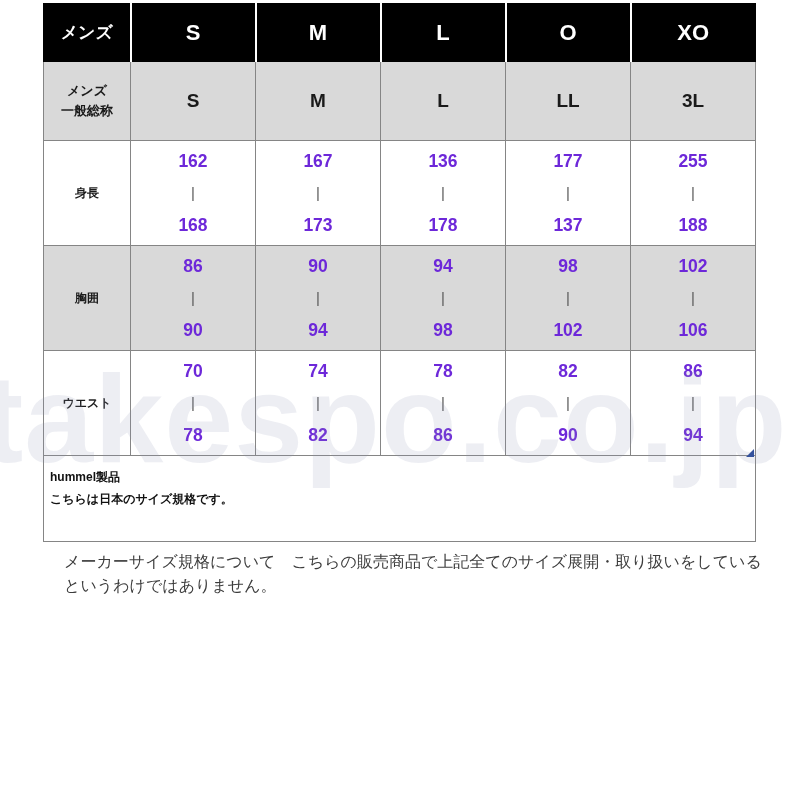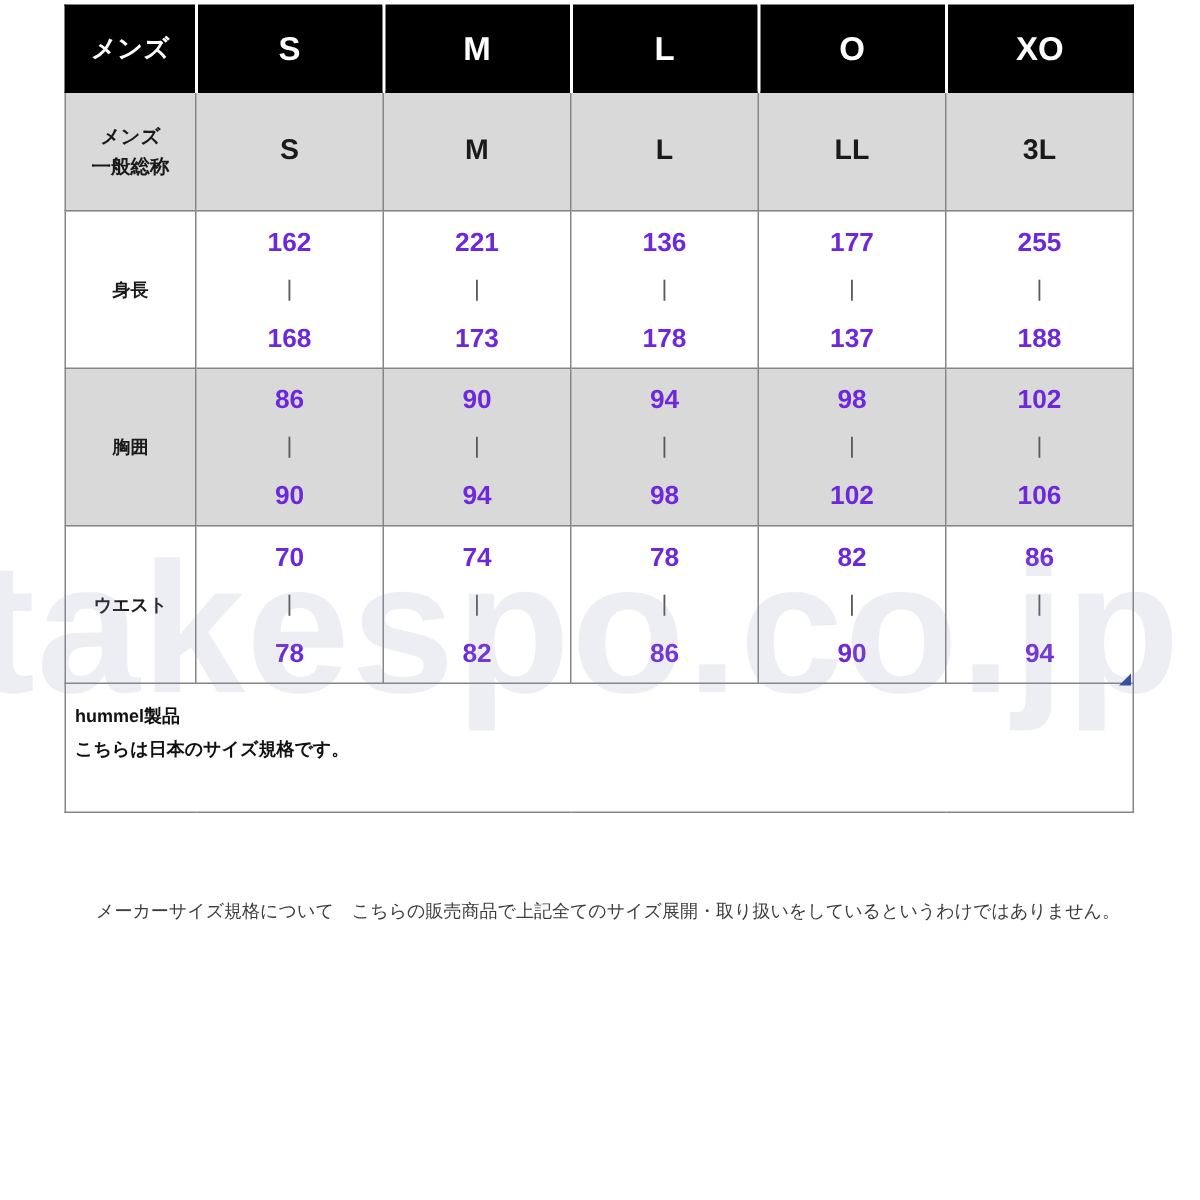--- a/index.html
+++ b/index.html
@@ -45,21 +45,21 @@
   }
   td.tbl-footer .f-line{font-size:12px;font-weight:700;line-height:1.85;color:#111111;}
   
   .corner-marker{
     position:absolute;left:746px;top:449px;z-index:6;width:0;height:0;
     border-left:8px solid transparent;border-bottom:8px solid #33519c;
   }
   
   .note{
     position:absolute;left:64px;top:550px;width:710px;z-index:2;
-    font-size:12px;color:#3c3c3c;line-height:1.5;margin-top:48px;
+    font-size:16px;color:#3c3c3c;line-height:1.5;
   }
 </style>
 </head>
 <body>
 
 <div class="watermark">takespo.co.jp</div>
 
 <table class="size-chart">
   <colgroup>
     <col class="label-col">
@@ -92,21 +92,21 @@
     </tr>
 
     <tr class="meas-row">
       <th class="row-label">身長</th>
       <td class="range">
         <span class="num">162</span>
         <span class="sep">|</span>
         <span class="num">168</span>
       </td>
       <td class="range">
-        <span class="num">221</span>
+        <span class="num">167</span>
         <span class="sep">|</span>
         <span class="num">173</span>
       </td>
       <td class="range">
         <span class="num">136</span>
         <span class="sep">|</span>
         <span class="num">178</span>
       </td>
       <td class="range">
         <span class="num">177</span>

